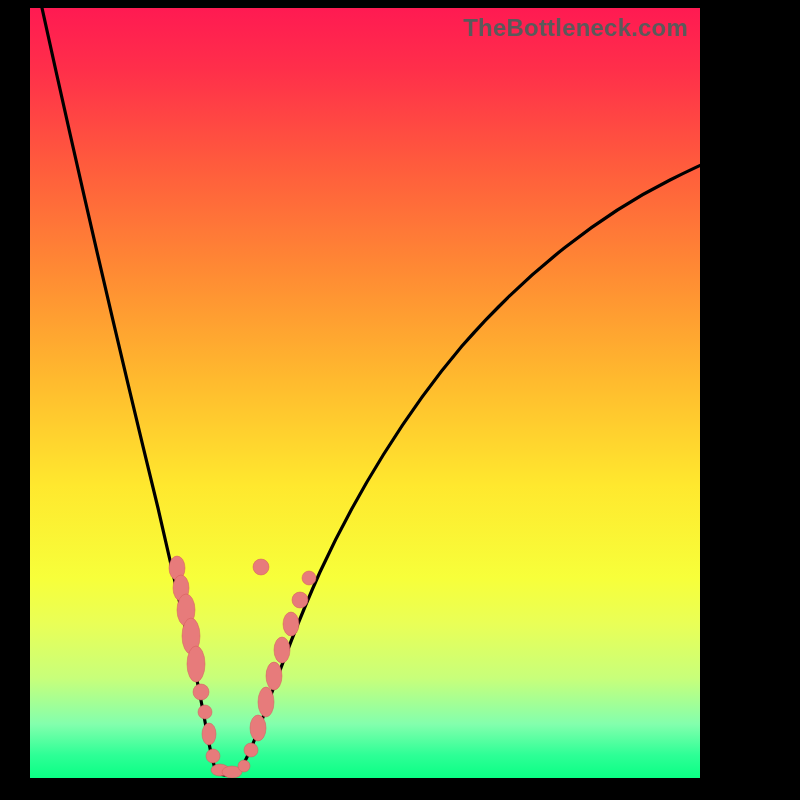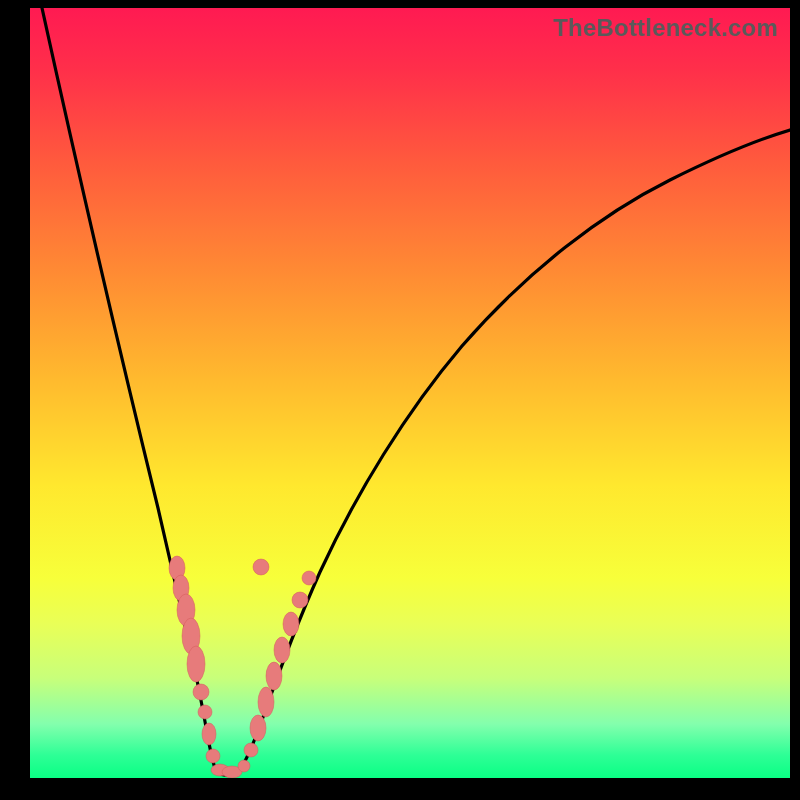--- a/index.html
+++ b/index.html
@@ -14,37 +14,38 @@
   .frame {
     position: absolute;
     left: 0; top: 0;
     width: 800px; height: 800px;
     background: #000;
   }
   .plot {
     position: absolute;
     left: 30px;
     top: 8px;
-    width: 760px;
+    width: 628px;
     height: 770px;
     
     background: linear-gradient(to bottom,
       #ff1a52 0%,
       #ff2f4a 8%,
       #ff5a3d 20%,
       #ff8d33 35%,
       #ffb92e 48%,
       #ffe82e 62%,
       #f7ff3a 74%,
       #e9ff57 80%,
       #c8ff7a 87%,
       #83ffad 93%,
       #2eff96 97%,
       #0aff84 100%
     );
+    padding-left: 42px;
   }
   .watermark {
     position: absolute;
     top: 6px;
     right: 12px;
     color: #5a5a5a;
     font-size: 24px;
     font-weight: 600;
     letter-spacing: 0.2px;
     pointer-events: none;

